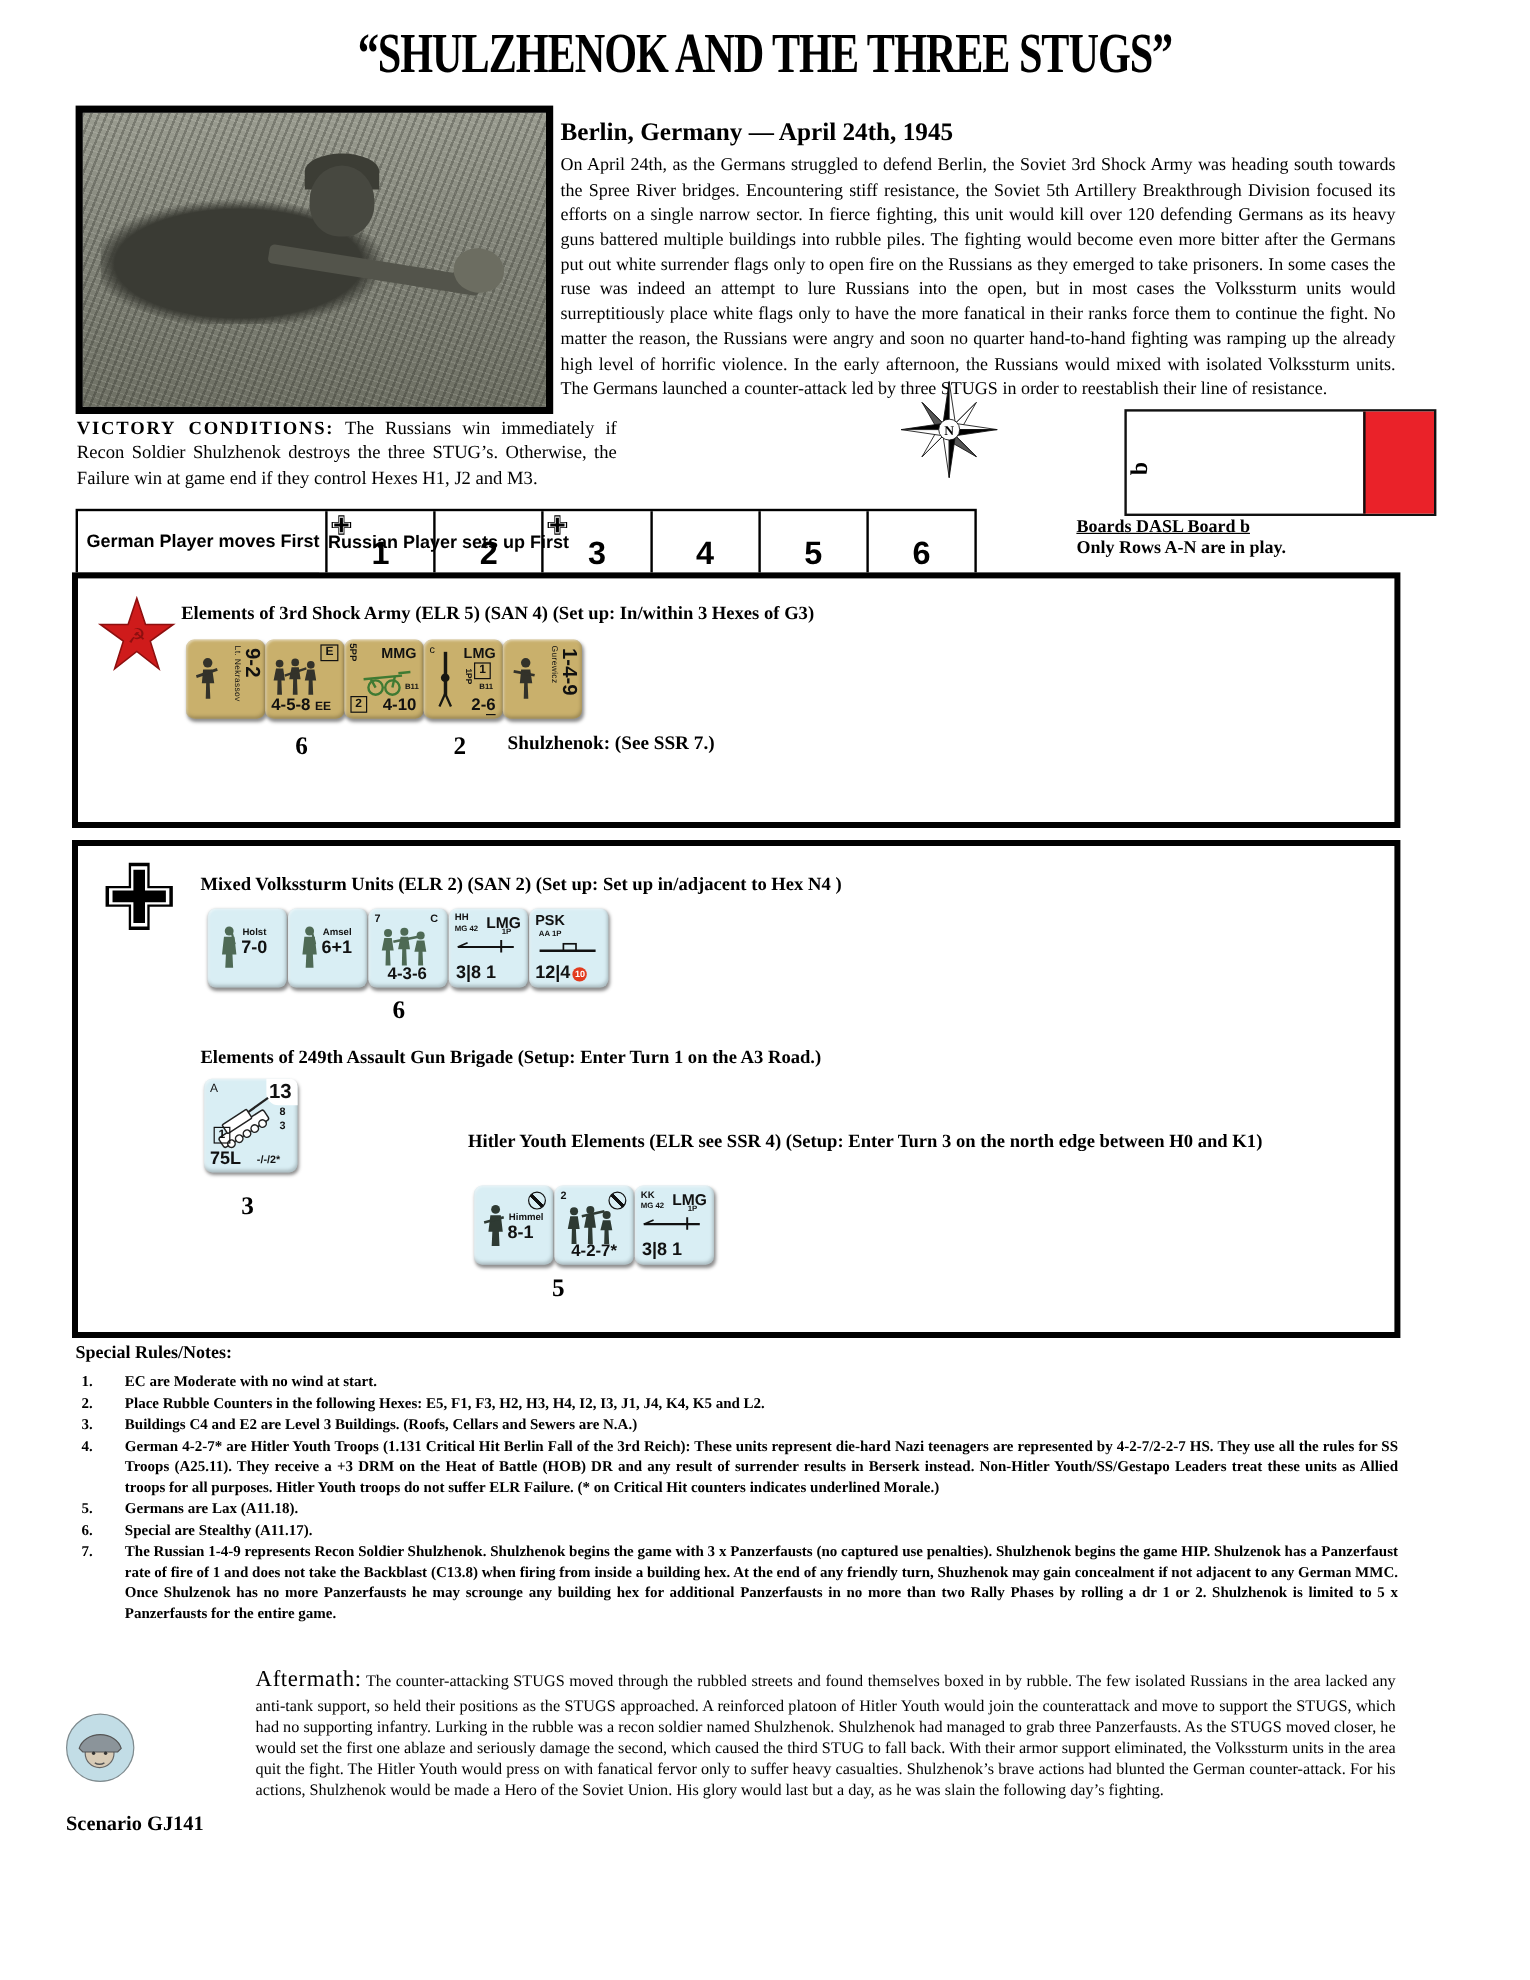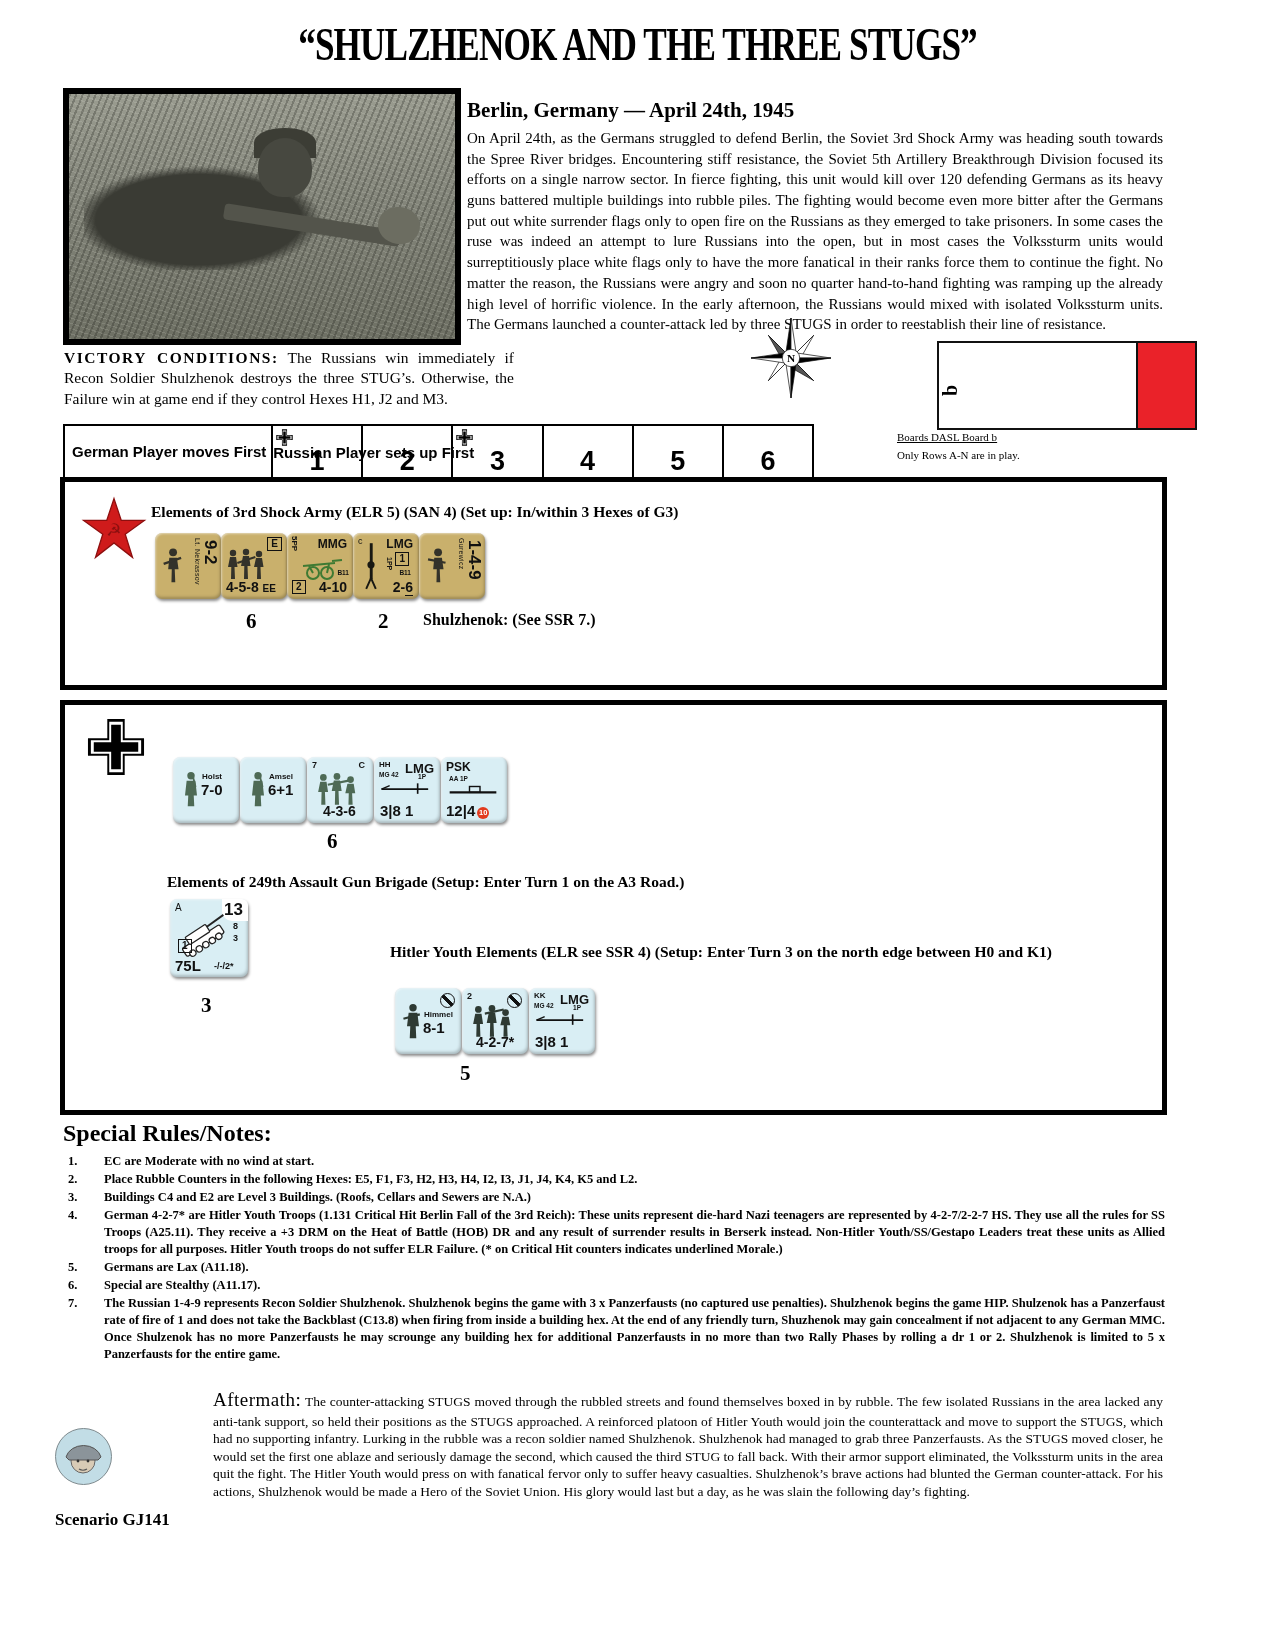--- a/index.html
+++ b/index.html
@@ -33,21 +33,21 @@
   .victory{position:absolute;left:64px;top:348px;width:450px;font-size:15.5px;line-height:1.32;text-align:justify;}
   .victory .vlabel{font-weight:bold;letter-spacing:1.5px;}
 
   
   .compass{position:absolute;left:750px;top:314px;width:82px;height:88px;}
 
   
   .board{position:absolute;left:937px;top:341px;width:256px;height:85px;border:2px solid #111;background:#fff;}
   .board-red{position:absolute;right:0;top:0;bottom:0;width:57px;background:#ea2229;border-left:2px solid #111;}
   .board-letter{position:absolute;left:6px;top:36px;font-weight:bold;font-size:20px;transform:rotate(-90deg);}
-  .board-cap{position:absolute;left:897px;width:290px;font-weight:normal;font-size:11px;line-height:1.15;}
+  .board-cap{position:absolute;left:897px;width:290px;font-weight:bold;font-size:15px;line-height:1.15;}
   .cap1{top:431px;text-decoration:underline;}
   .cap2{top:449px;}
 
   
   .turntrack{position:absolute;left:63px;top:424px;width:747px;height:53px;border:2px solid #000;display:flex;
              font-family:"Liberation Sans",sans-serif;}
   .tt-head{width:206px;border-right:2px solid #000;display:flex;flex-direction:row;}
   .tt-row{flex:1;display:flex;align-items:center;padding-left:7px;font-weight:bold;font-size:15px;white-space:nowrap;}
   .tt-row:first-child{border-bottom:2px solid #000;}
   .tt-cells{flex:1;display:flex;}
@@ -95,21 +95,21 @@
          font-size:7.5px;font-weight:bold;text-align:center;line-height:12px;vertical-align:1px;margin-left:2px;}
   .stug{width:78px;height:78px;}
   .notch{position:absolute;top:0;right:0;width:26px;height:22px;background:#fff;border-radius:0 6px 0 10px;}
   .s-13{position:absolute;right:5px;top:1px;font-weight:bold;font-size:17px;}
   .s-sub{position:absolute;right:10px;font-weight:bold;font-size:9px;}
   .s-gun{position:absolute;left:5px;bottom:3px;font-weight:bold;font-size:15px;}
   .s-suffix{position:absolute;left:44px;bottom:6px;font-size:9px;font-weight:bold;}
 
   
   .rules{position:absolute;left:63px;top:1120px;width:1102px;}
-  .rules h3{margin:0 0 6px 0;font-size:24px;}
+  .rules h3{margin:0 0 6px 0;font-size:15px;}
   .rule-row{display:flex;font-weight:bold;font-size:12.5px;line-height:1.36;margin-bottom:1px;}
   .rule-num{width:36px;flex:none;padding-left:5px;}
   .rule-text{flex:1;text-align:justify;}
 
   
   .aftermath{position:absolute;left:213px;top:1388px;width:950px;font-weight:normal;font-size:13.5px;
              line-height:1.3;text-align:justify;}
   .aftermath .alabel{font-size:19px;letter-spacing:.5px;}
   .logo{position:absolute;left:55px;top:1428px;width:55px;height:55px;border-radius:50%;
         background:#c2dde6;border:1px solid #7e8a8e;overflow:hidden;}
@@ -292,20 +292,21 @@
     <div class="cnt" style="left:313px;top:127px">2</div>
     <div class="ob-note" style="left:358px;top:129px">Shulzhenok: (See SSR 7.)</div>
   </div>
 
   <div class="ob-box ob-ge">
     <svg class="gecross" viewBox="-30 -30 60 60">
       <path d="M-9-29H9V-9H29V9H9V29H-9V9H-29V-9H-9Z" fill="#000"></path>
       <path d="M-7-26H7V-7H26V7H7V26H-7V7H-26V-7H-7Z" fill="#fff"></path>
       <path d="M-5-23H5V-5H23V5H5V23H-5V5H-23V-5H-5Z" fill="#000"></path>
     </svg>
+    <div class="ob-label" style="left:102px;top:24px">Mixed Volkssturm Units (ELR 2) (SAN 2) (Set up: Set up in/adjacent to Hex N4 )</div>
 
     <div class="ctr ge-c" style="left:108px;top:52px">
       <svg class="fig" style="left:6px;top:8px;width:24px;height:50px" viewBox="0 0 22 34">
         <circle cx="11" cy="4" r="3.4"></circle>
           <path d="M7 8.5 L15 8.5 L16.5 22 L13.5 22 L14 32 L8 32 L8.5 22 L5.5 22 Z"></path>
         <path d="M13 2 L16 14 L14.4 14.5 L11.4 2.5 Z"></path>
         </svg>
       <div class="gl-name">Holst</div>
       <div class="gl-val">7-0</div>
     </div>

